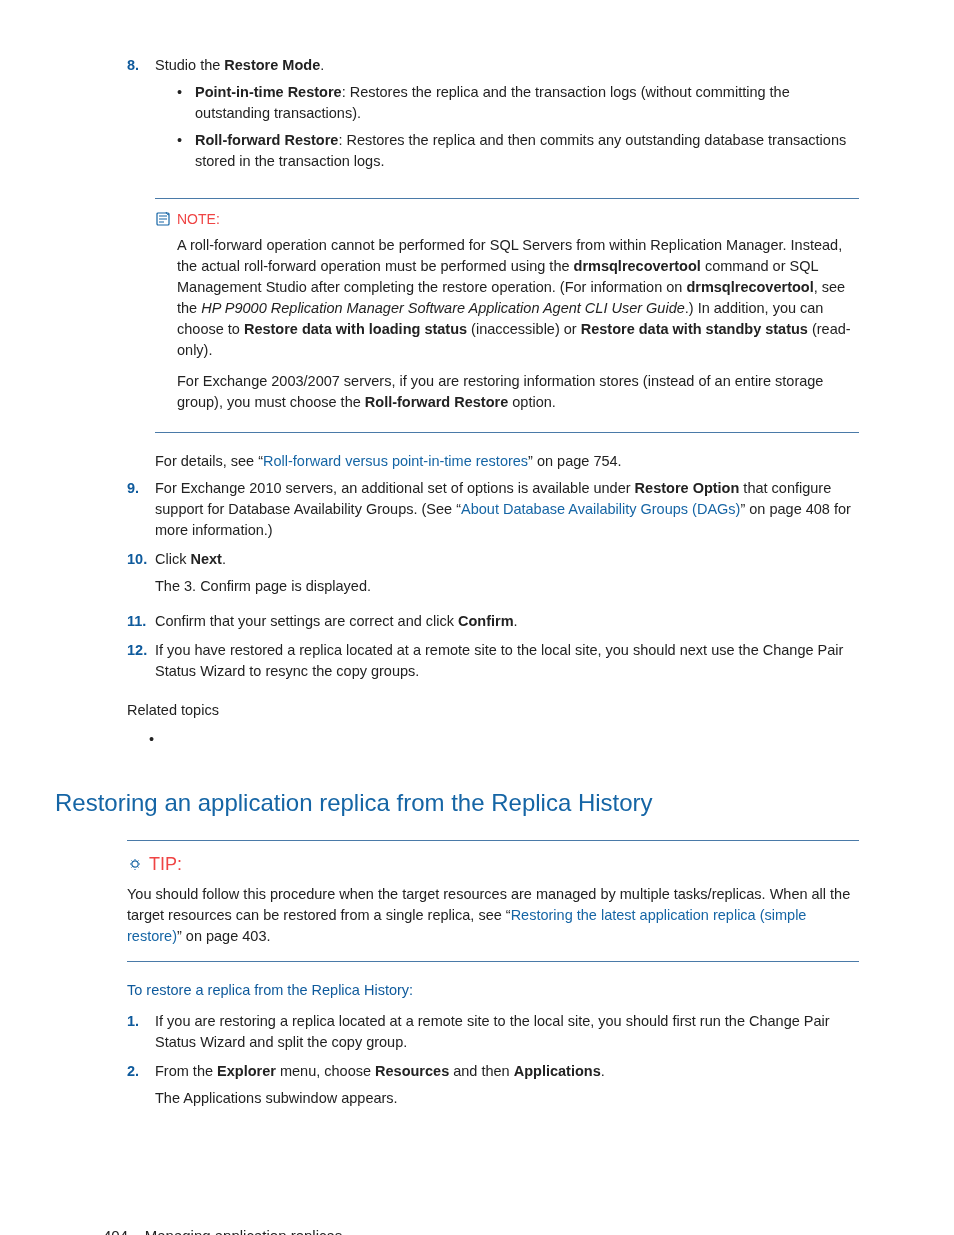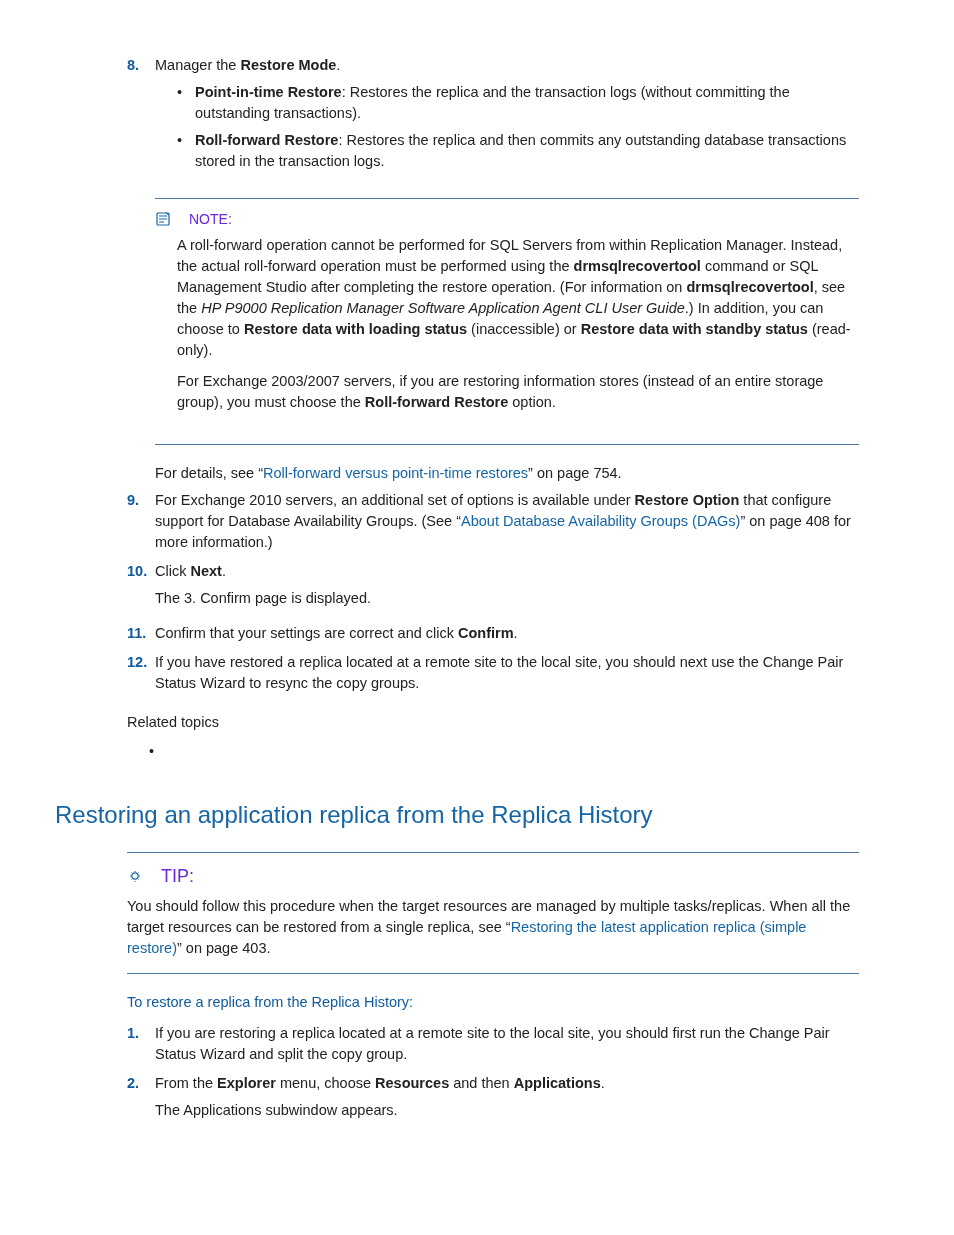--- a/index.html
+++ b/index.html
@@ -36,31 +36,31 @@
   .note-box, .tip-box {
     border-top: 1px solid #4a7aa8;
     border-bottom: 1px solid #4a7aa8;
     margin: 20px 0 18px 28px;
     padding: 10px 0 14px 0;
   }
   .tip-box { margin-left: 0; }
   .note-head, .tip-head {
     display: flex;
     align-items: center;
-    gap: 18px;
-    color: #6d28d9;
+    gap: 6px;
+    color: #ef4444;
     font-size: 14px;
     margin-bottom: 6px;
   }
   .tip-head { font-size: 18px; }
   .note-para {
     margin-left: 22px;
     margin-bottom: 10px;
   }
-  .note-para:last-child { margin-bottom: 16px; }
+  .note-para:last-child { margin-bottom: 4px; }
   .tip-para { margin-bottom: 0; }
   b { font-weight: bold; }
   i { font-style: italic; }
   .link { color: #1565a5; }
   .para { margin: 6px 0; }
   .related-h {
     font-weight: normal;
     margin: 18px 0 8px 0;
   }
   .rel-item {
@@ -89,21 +89,21 @@
   .icon-svg { width: 16px; height: 16px; flex-shrink: 0; }
 </style>
 </head>
 <body>
 
 <div class="content">
 
   <div class="ol-num">
     <div class="num">8.</div>
     <div class="body">
-      <span>Manager the </span><b>Restore Mode</b><span>.</span>
+      <span>Studio the </span><b>Restore Mode</b><span>.</span>
       <div class="ul-bullet">
         <div class="dot">•</div>
         <div class="body"><b>Point-in-time Restore</b><span>: Restores the replica and the transaction logs (without committing the outstanding transactions).</span></div>
       </div>
       <div class="ul-bullet">
         <div class="dot">•</div>
         <div class="body"><b>Roll-forward Restore</b><span>: Restores the replica and then commits any outstanding database transactions stored in the transaction logs.</span></div>
       </div>
     </div>
   </div>

